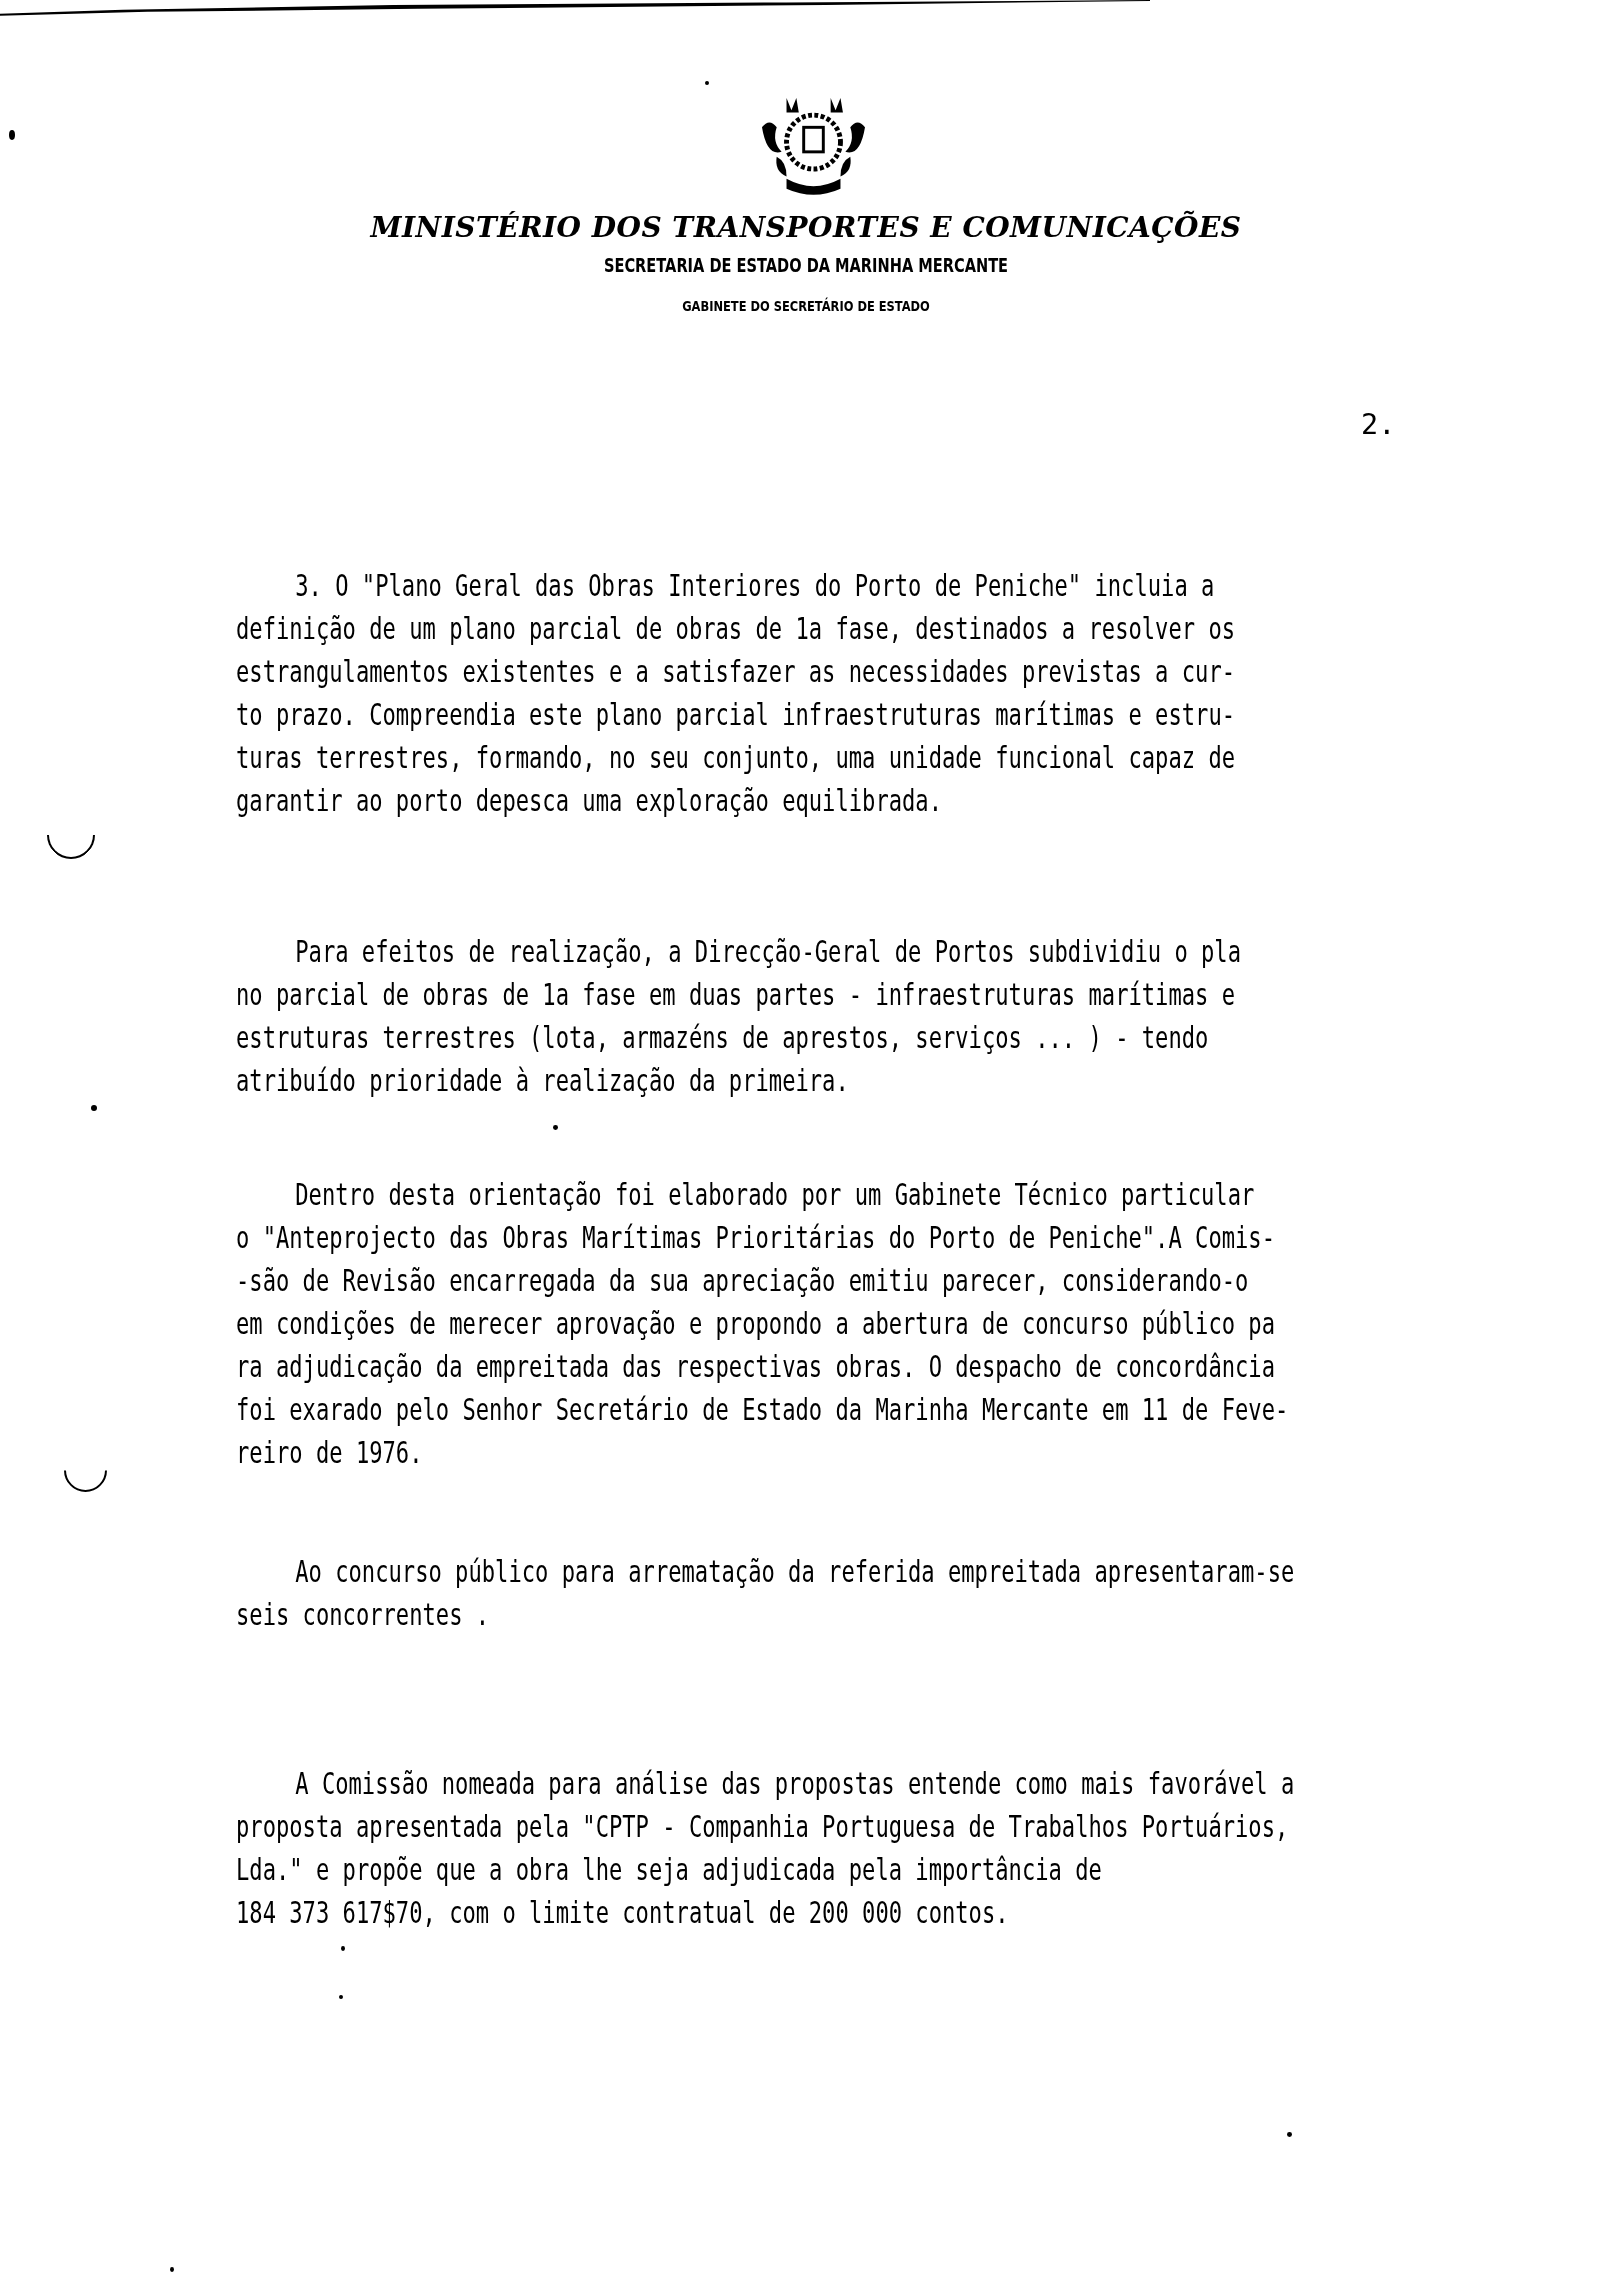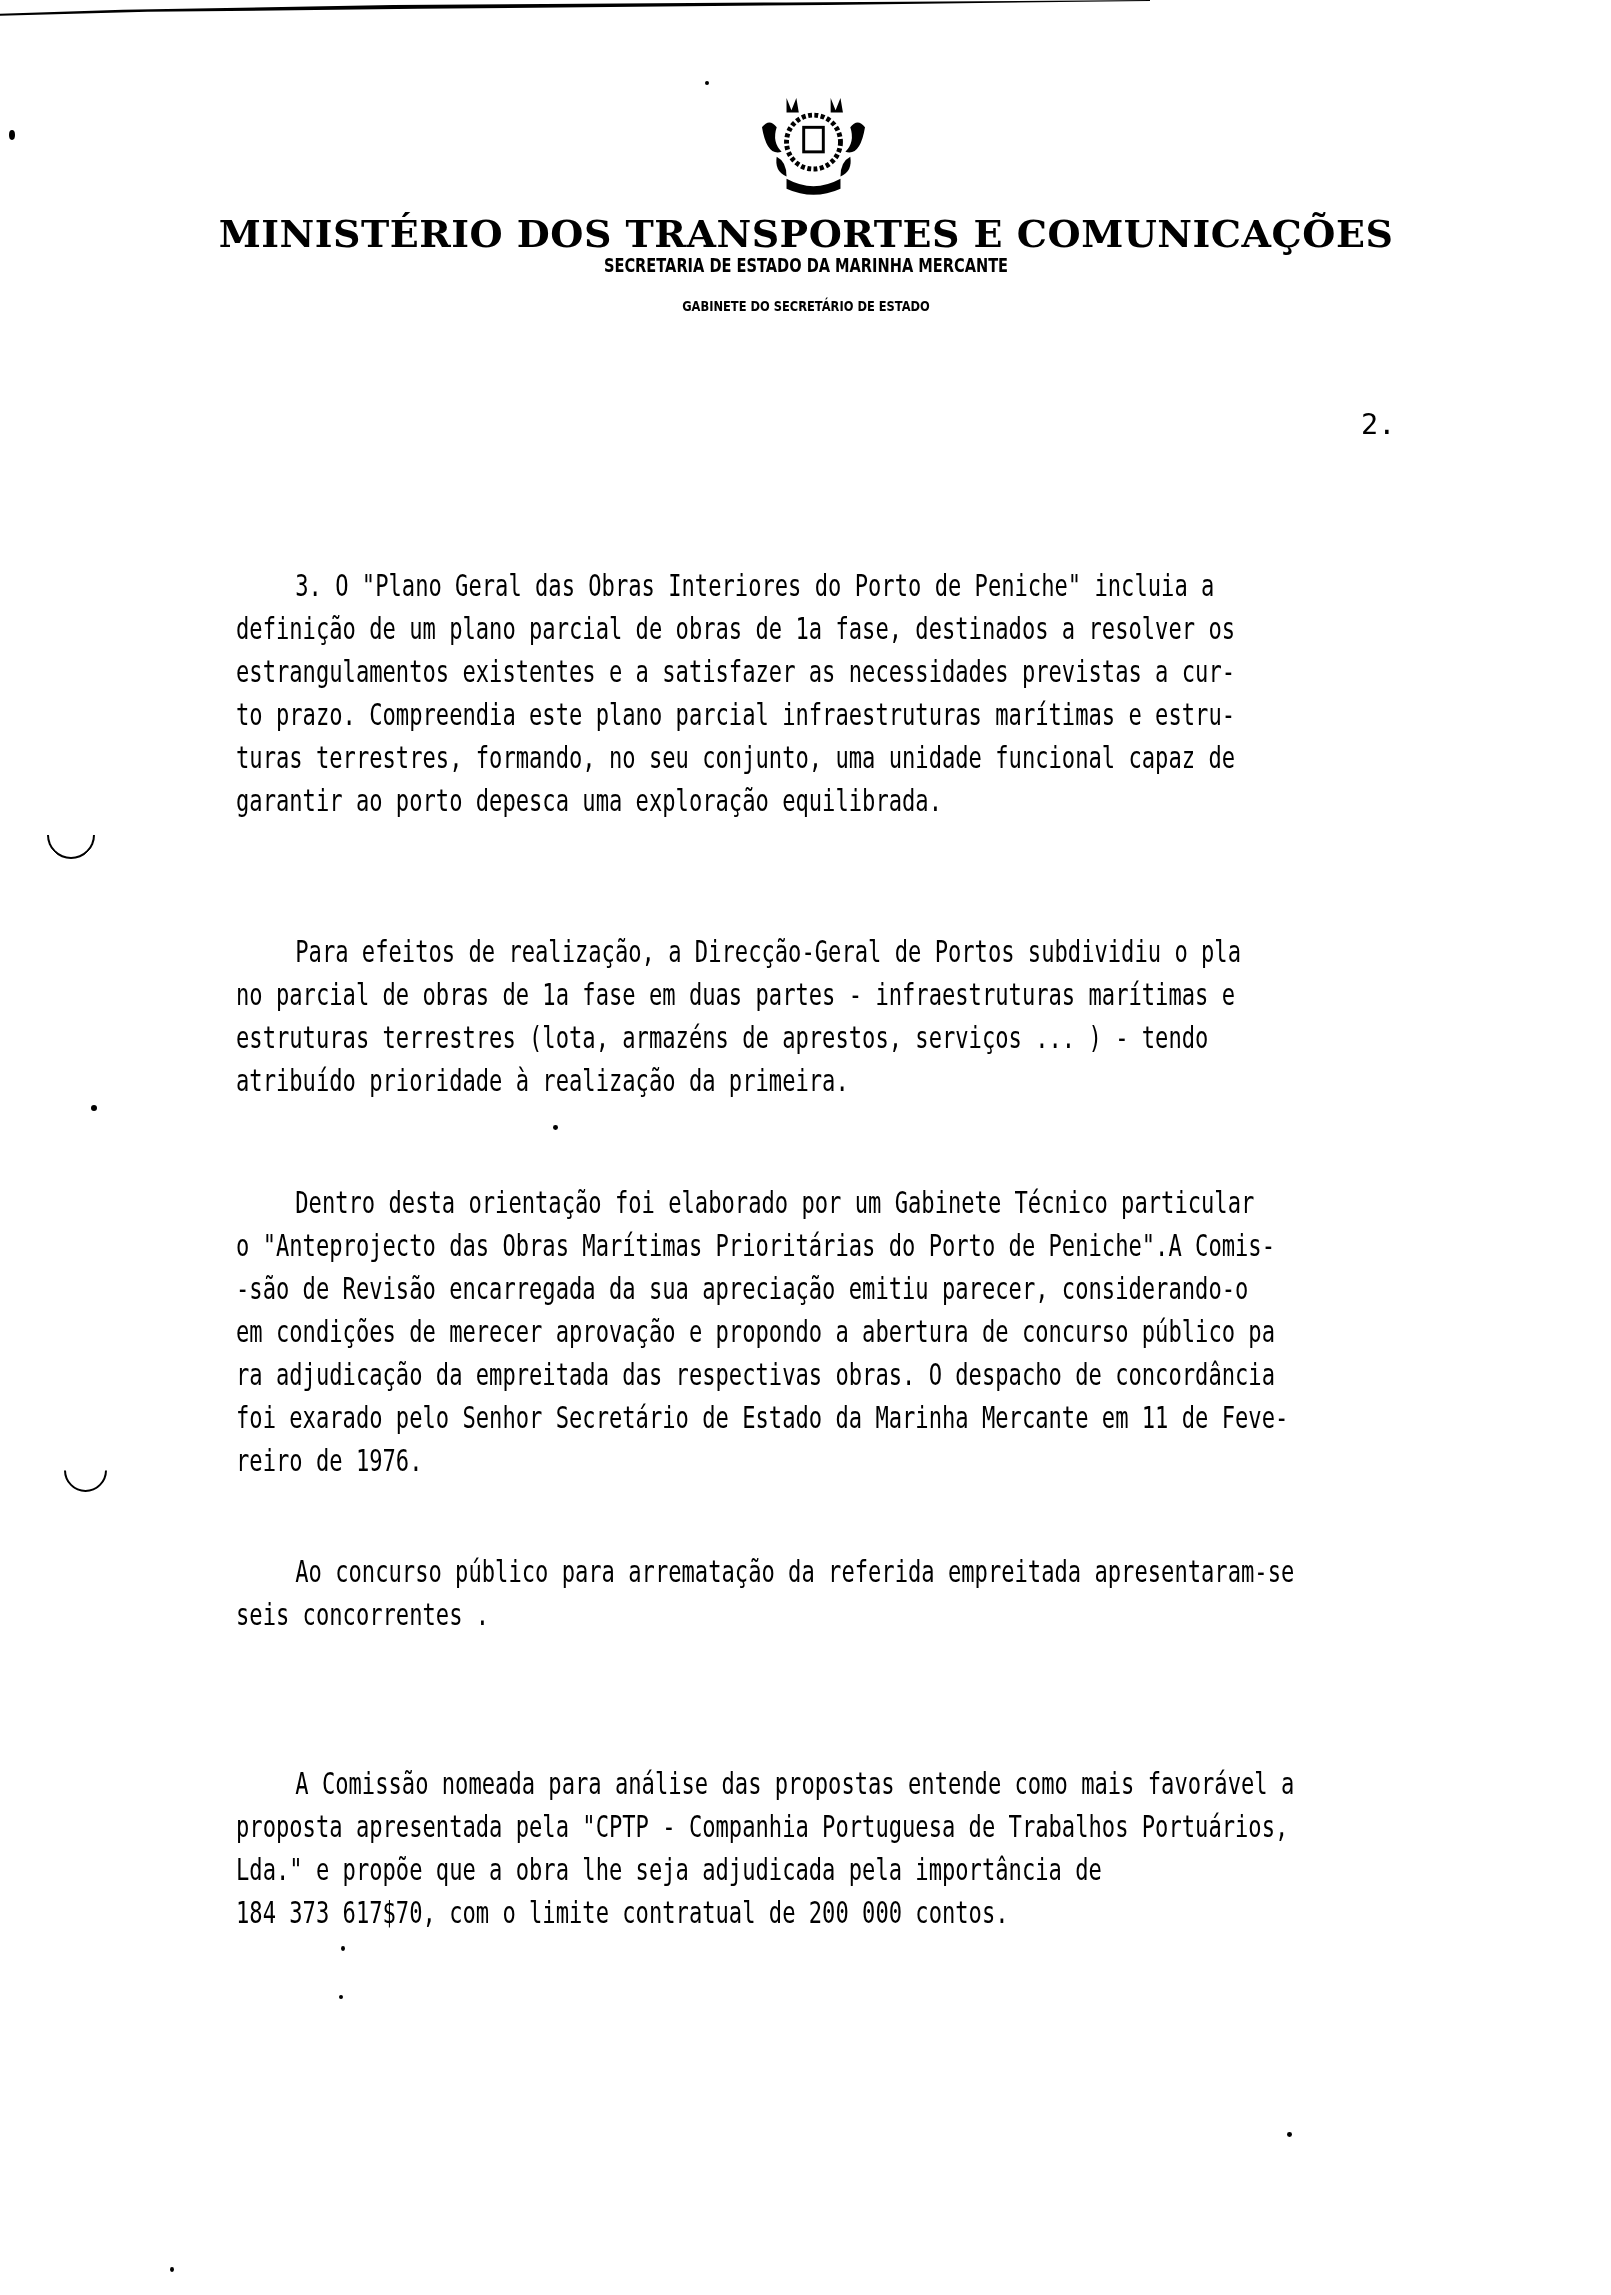--- a/index.html
+++ b/index.html
@@ -1,28 +1,28 @@
 <!DOCTYPE html>
 <html style="font-size:7.9px"><head>
 <meta charset="utf-8">
 <style>
   html, body { margin: 0; padding: 0; background: #ffffff; }
   body { width: 1612px; height: 2295px; position: relative; overflow: hidden; color: #000; }
   .edge-line { position: absolute; left: 0; top: 0; width: 1150px; height: 19.7px; }
   .crest { position: absolute; left: 752px; top: 93px; width: 123px; height: 103px; }
   .hdr { position: absolute; left: 0; width: 1612px; text-align: center; font-family: "DejaVu Serif", "Liberation Serif", serif; font-weight: bold; }
-  .hdr1 { top: 211px; font-size: 38px; letter-spacing: 0.5px; }
+  .hdr1 { top: 211px; font-size: 28px; letter-spacing: 0.5px; font-style: italic; }
   .hdr2 { top: 255px; font-size: 18.7px; font-family: "DejaVu Sans", sans-serif; font-weight: bold; transform: scaleX(0.78); }
   .hdr3 { top: 297px; font-size: 14.7px; font-family: "DejaVu Sans", sans-serif; font-weight: bold; transform: scaleX(0.78); }
   .pagenum { position: absolute; left: 1361px; top: 408px; font-family: "DejaVu Sans Mono", monospace; font-size: 28.5px; }
   .body-text { position: absolute; left: 236px; width: 1327px; font-family: "DejaVu Sans Mono", "Liberation Mono", monospace; font-size: 29.5px; line-height: 43px; }
   .line { white-space: pre; transform-origin: left top; transform: scaleX(0.75); display: block; }
   .p1 { top: 565px; }
   .p2 { top: 931px; }
-  .p3 { top: 1174px; margin-top: 8px; }
+  .p3 { top: 1174px; }
   .p4 { top: 1551px; }
   .p5 { top: 1715px; margin-top: 48px; }
   .indent { padding-left: 79px; }
   .speck { position: absolute; background: #000; border-radius: 50%; }
   .arc { position: absolute; border: 2.5px solid #000; border-top-color: transparent; border-right-color: transparent; border-radius: 50%; }
 </style>
 </head>
 <body>
 
 <svg class="edge-line" viewBox="0 0 2340 40">

